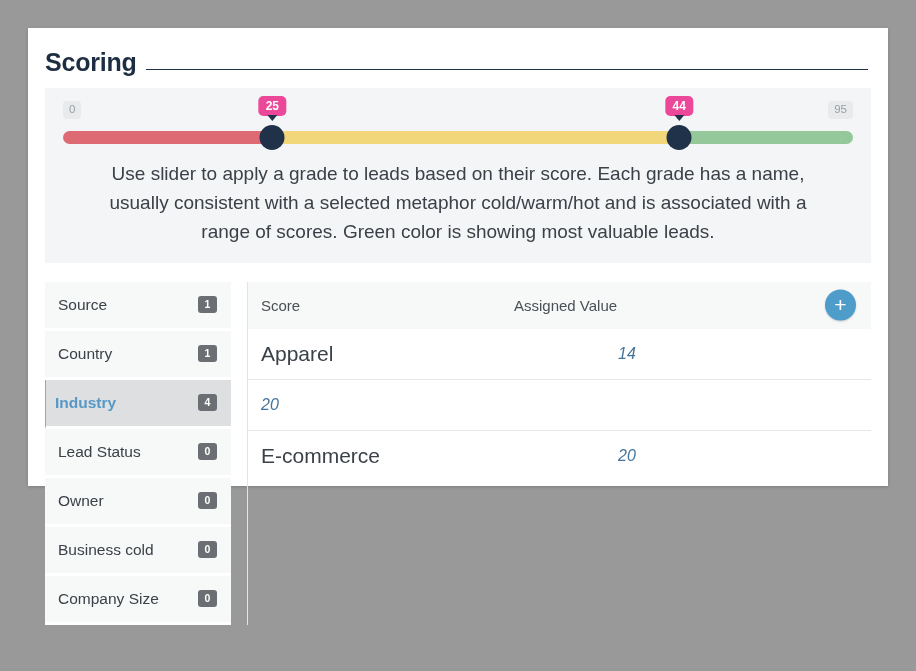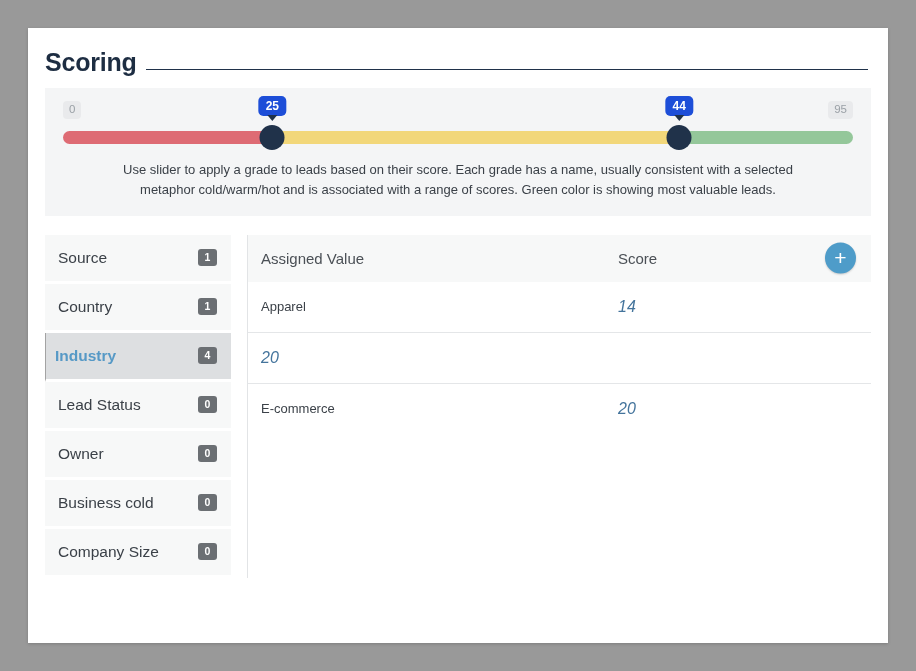--- a/index.html
+++ b/index.html
@@ -6,21 +6,21 @@
   body{
     width:916px;height:671px;
     background:#999999;
     font-family:"Liberation Sans", sans-serif;
     overflow:hidden;
   }
   .page{position:relative;width:916px;height:671px;}
 
   .card{
     position:absolute;left:28px;top:28px;
-    width:860px;height:615px;
+    width:860px;height:458px;
     background:#ffffff;
     box-shadow:0 1px 3px rgba(0,0,0,0.18);
   }
 
   
   .header{
     display:flex;align-items:center;
     padding:22px 20px 0 17px;
   }
   .page-title{
@@ -63,38 +63,38 @@
   .handle{
     position:absolute;top:27px;
     width:25px;height:25px;border-radius:50%;
     background:#20324a;
     transform:translateX(-50%);
     cursor:pointer;
   }
   .bubble{
     position:absolute;top:-2px;
     transform:translateX(-50%);
-    background:#1d4ed8;color:#ffffff;
+    background:#ec4899;color:#ffffff;
     font-size:12px;font-weight:bold;
     border-radius:5px;
     padding:4px 7px;line-height:1;
     white-space:nowrap;
   }
   .bubble:after{
     content:"";position:absolute;
     left:50%;margin-left:-5px;bottom:-5px;
     width:0;height:0;
     border-left:5px solid transparent;
     border-right:5px solid transparent;
     border-top:6px solid #20324a;
   }
 
   .slider-desc{
     text-align:center;
-    font-size:13px;color:#3b4148;
+    font-size:19px;color:#3b4148;
     line-height:1.52;
     padding:4px 38px 0 38px;
   }
 
   
   .body-split{
     display:flex;
     margin:19px 17px 0 17px;
     align-items:flex-start;
   }
@@ -165,21 +165,21 @@
 
   .trow{
     display:flex;align-items:center;
     height:50px;
     padding:0 0 0 13px;
     border-bottom:1px solid #e4e6e8;
   }
   .trow:last-child{border-bottom:none;}
   .td-value{
     flex:0 0 357px;
-    font-size:13px;color:#3b4148;
+    font-size:21px;color:#3b4148;
   }
   .td-score{
     flex:1;
     font-size:16px;color:#44749c;font-style:italic;
   }
 </style>
 </head>
 <body>
 
 <div class="page">
@@ -240,22 +240,22 @@
           <span class="count-badge">0</span>
         </div>
         <div class="side-item">
           <span class="label">Company Size</span>
           <span class="count-badge">0</span>
         </div>
       </div>
 
       <div class="table-area">
         <div class="table-head">
+          <div class="th th-score">Score</div>
           <div class="th th-value">Assigned Value</div>
-          <div class="th th-score">Score</div>
           <div class="add-button">
             <span class="plus">+</span>
           </div>
         </div>
 
         <div class="trow">
           <div class="td-value">Apparel</div>
           <div class="td-score">14</div>
         </div>
         <div class="trow">

